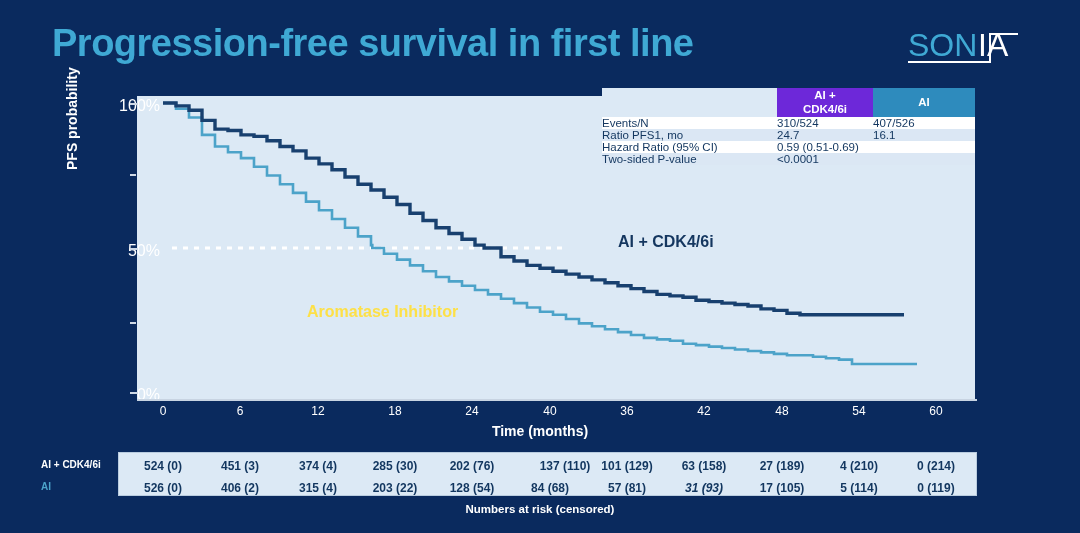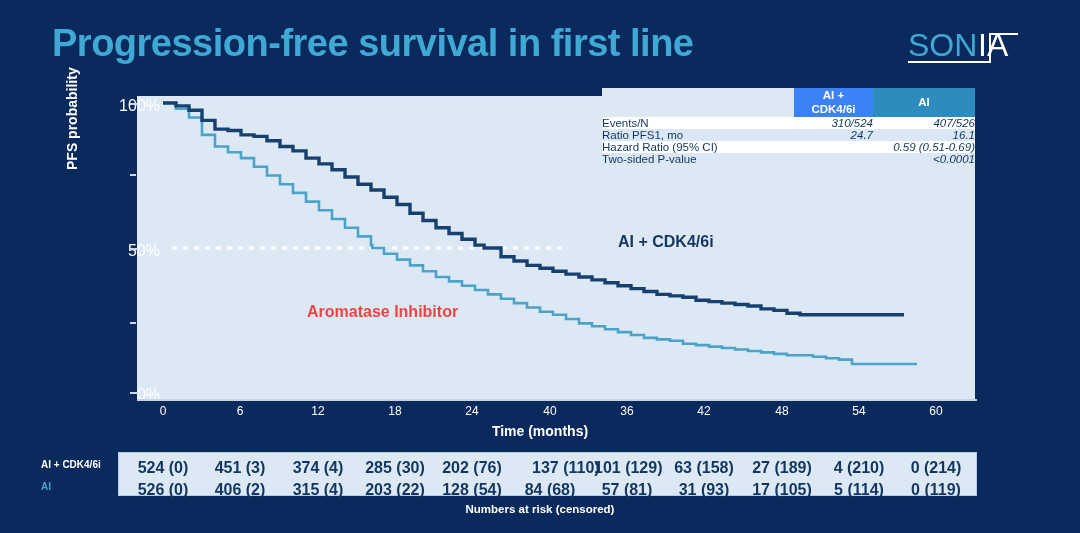--- a/index.html
+++ b/index.html
@@ -43,44 +43,44 @@
     font-size:14px;color:#ffffff;font-weight:bold;
   }
   #axis-line{position:absolute;left:137px;top:399px;width:840px;height:2px;background:#c8d4e2;}
   
   #stats-table{
     position:absolute;left:602px;top:88px;width:373px;
     border-collapse:collapse;font-size:11.5px;color:#12365f;
   }
   #stats-table th,#stats-table td{padding:0;margin:0;}
   .sth-blank{background:#dce9f5;}
-  .sth-dark{background:#3b82f6;color:#ffffff;font-weight:bold;text-align:center;
-            line-height:1.25;padding:5px 2px;width:79px;font-size:11.5px;}
+  .sth-dark{background:#6d28d9;color:#ffffff;font-weight:bold;text-align:center;
+            line-height:1.25;padding:5px 2px;width:96px;font-size:11.5px;}
   .sth-teal{background:#2e8bbd;color:#ffffff;font-weight:bold;text-align:center;
             line-height:1.25;padding:5px 2px;width:102px;font-size:11.5px;}
   .srow-white td{background:#ffffff;}
   .srow-alt td{background:#dbe7f4;}
   .slabel{text-align:left;padding:3px 0 3px 9px;white-space:nowrap;}
-  .sval{text-align:right;padding:3px 2px;white-space:nowrap;font-style:italic;}
+  .sval{text-align:left;padding:3px 2px;white-space:nowrap;}
   
   #curves{position:absolute;left:137px;top:96px;width:838px;height:305px;}
   
   #label-combo{
     position:absolute;left:618px;top:233px;font-size:16px;font-weight:bold;
     color:#14365f;white-space:nowrap;
   }
   #label-ai{
     position:absolute;left:307px;top:303px;font-size:16px;font-weight:bold;
-    color:#ef4444;white-space:nowrap;
+    color:#fde047;white-space:nowrap;
   }
   
   #risk-wrap{position:absolute;left:118px;top:452px;width:857px;height:42px;
              background:#dce9f5;border:1px solid #b9ccdf;}
   .risk-rowlabel{position:absolute;font-size:10px;font-weight:bold;white-space:nowrap;}
-  .risk-cell{position:absolute;font-size:16px;color:#12365f;font-weight:bold;
+  .risk-cell{position:absolute;font-size:12px;color:#12365f;font-weight:bold;
              text-align:center;width:66px;white-space:nowrap;}
   #risk-caption{
     position:absolute;left:0;right:0;top:503px;text-align:center;
     font-size:11.5px;font-weight:bold;color:#ffffff;
   }
 </style>
 </head>
 <body>
 
 <div id="title">Progression-free survival in first line</div>
@@ -173,18 +173,18 @@
 <div class="risk-cell" style="left:826px;top:459px;">4 (210)</div>
 <div class="risk-cell" style="left:903px;top:459px;">0 (214)</div>
 
 <div class="risk-cell" style="left:130px;top:481px;">526 (0)</div>
 <div class="risk-cell" style="left:207px;top:481px;">406 (2)</div>
 <div class="risk-cell" style="left:285px;top:481px;">315 (4)</div>
 <div class="risk-cell" style="left:362px;top:481px;">203 (22)</div>
 <div class="risk-cell" style="left:439px;top:481px;">128 (54)</div>
 <div class="risk-cell" style="left:517px;top:481px;">84 (68)</div>
 <div class="risk-cell" style="left:594px;top:481px;">57 (81)</div>
-<div class="risk-cell" style="left:671px;top:481px;">31 (93)</div>
+<div class="risk-cell" style="left:671px;top:481px;font-style:italic;">31 (93)</div>
 <div class="risk-cell" style="left:749px;top:481px;">17 (105)</div>
 <div class="risk-cell" style="left:826px;top:481px;">5 (114)</div>
 <div class="risk-cell" style="left:903px;top:481px;">0 (119)</div>
 
 <div id="risk-caption">Numbers at risk (censored)</div>
 
 </body></html>

